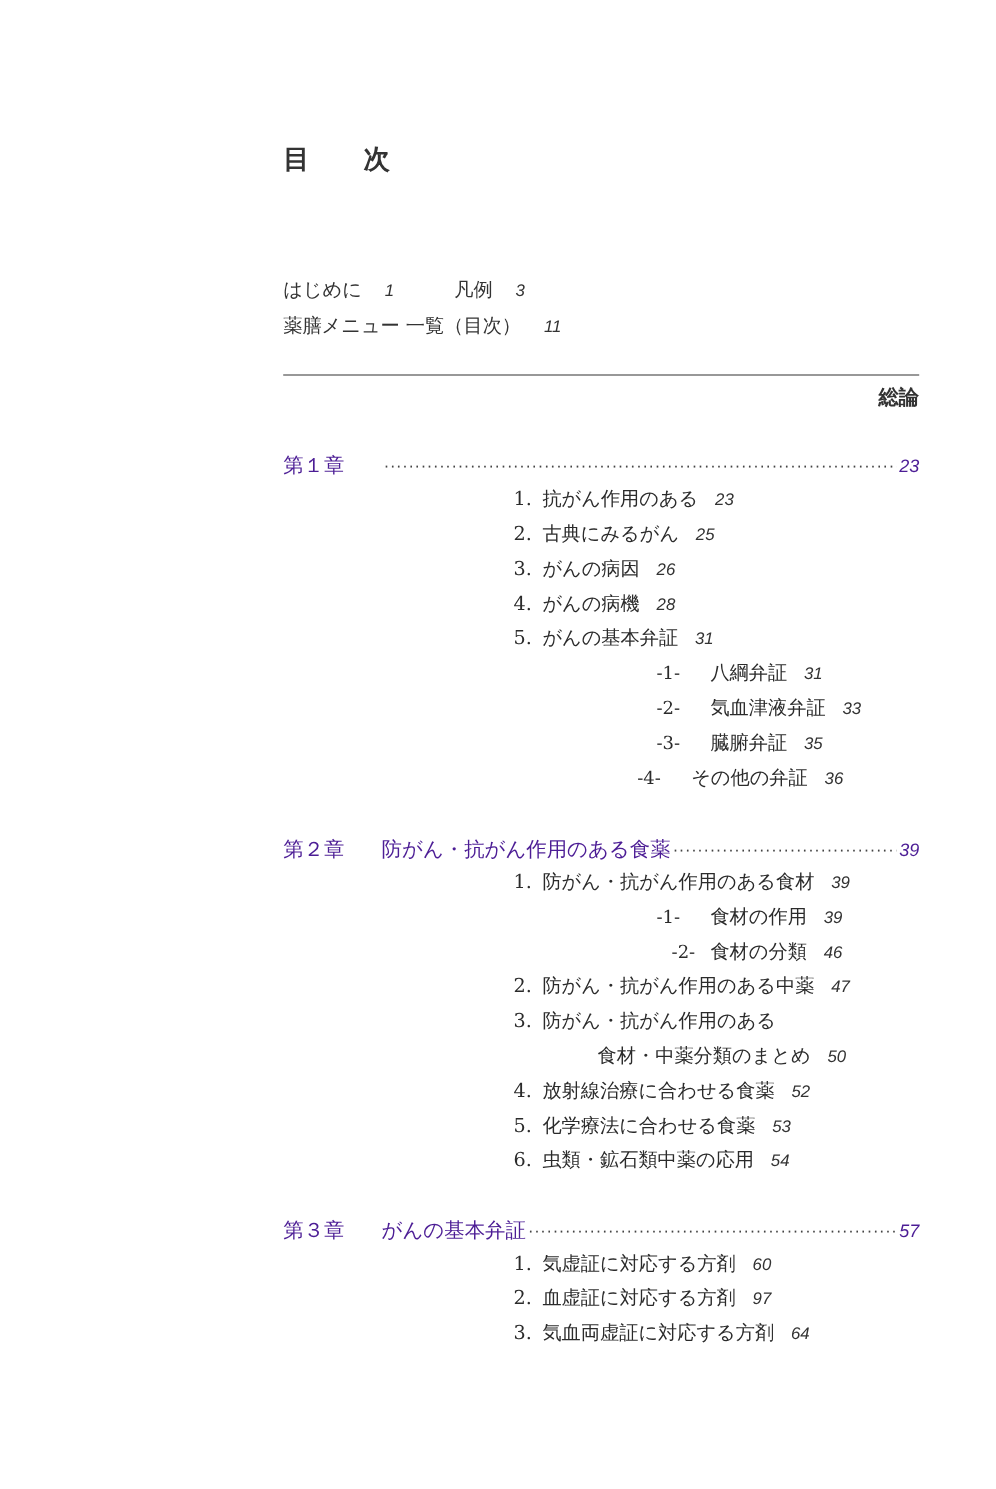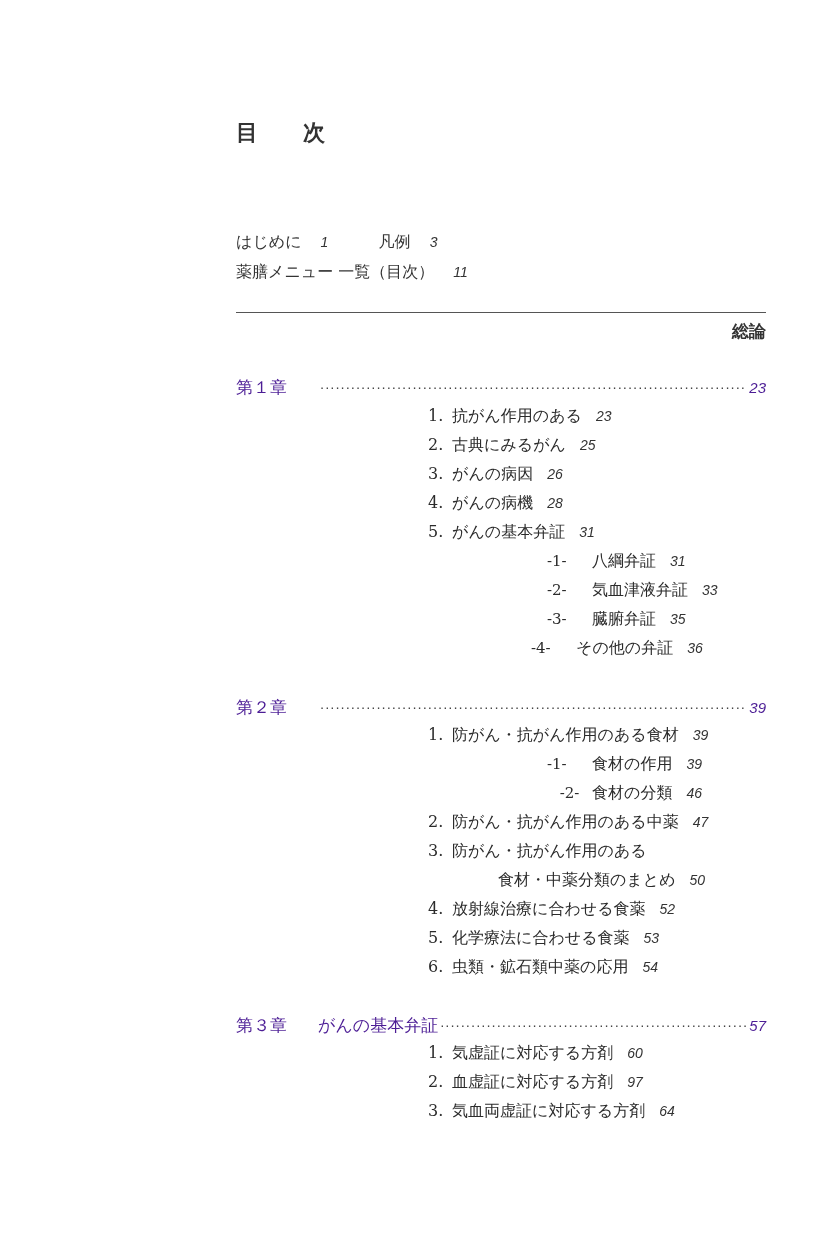--- a/index.html
+++ b/index.html
@@ -57,20 +57,21 @@
 <div class="abs sec" style="left:428px; top:464px;"><span class="num">3.</span><span>がんの病因</span><span class="pg">26</span></div>
 <div class="abs sec" style="left:428px; top:493px;"><span class="num">4.</span><span>がんの病機</span><span class="pg">28</span></div>
 <div class="abs sec" style="left:428px; top:522px;"><span class="num">5.</span><span>がんの基本弁証</span><span class="pg">31</span></div>
 <div class="abs sub" style="left:547px; top:551px;"><span class="num">-1-</span><span>八綱弁証</span><span class="pg">31</span></div>
 <div class="abs sub" style="left:547px; top:580px;"><span class="num">-2-</span><span>気血津液弁証</span><span class="pg">33</span></div>
 <div class="abs sub" style="left:547px; top:609px;"><span class="num">-3-</span><span>臓腑弁証</span><span class="pg">35</span></div>
 <div class="abs sub" style="left:531px; top:638px;"><span class="num">-4-</span><span>その他の弁証</span><span class="pg">36</span></div>
 
 <div class="abs chap" style="top:696px;">
   <span class="cn">第２章</span>
+  <span class="ct">防がん・抗がん作用のある食薬</span>
   <span class="dots"></span>
   <span class="cp">39</span>
 </div>
 <div class="abs sec" style="left:428px; top:725px;"><span class="num">1.</span><span>防がん・抗がん作用のある食材</span><span class="pg">39</span></div>
 <div class="abs sub" style="left:547px; top:754px;"><span class="num">-1-</span><span>食材の作用</span><span class="pg">39</span></div>
 <div class="abs sub" style="left:547px; top:783px;text-align:center;"><span class="num">-2-</span><span>食材の分類</span><span class="pg">46</span></div>
 <div class="abs sec" style="left:428px; top:812px;"><span class="num">2.</span><span>防がん・抗がん作用のある中薬</span><span class="pg">47</span></div>
 <div class="abs sec" style="left:428px; top:841px;"><span class="num">3.</span><span>防がん・抗がん作用のある</span></div>
 <div class="abs sec" style="left:498px; top:870px;"><span>食材・中薬分類のまとめ</span><span class="pg">50</span></div>
 <div class="abs sec" style="left:428px; top:899px;"><span class="num">4.</span><span>放射線治療に合わせる食薬</span><span class="pg">52</span></div>

